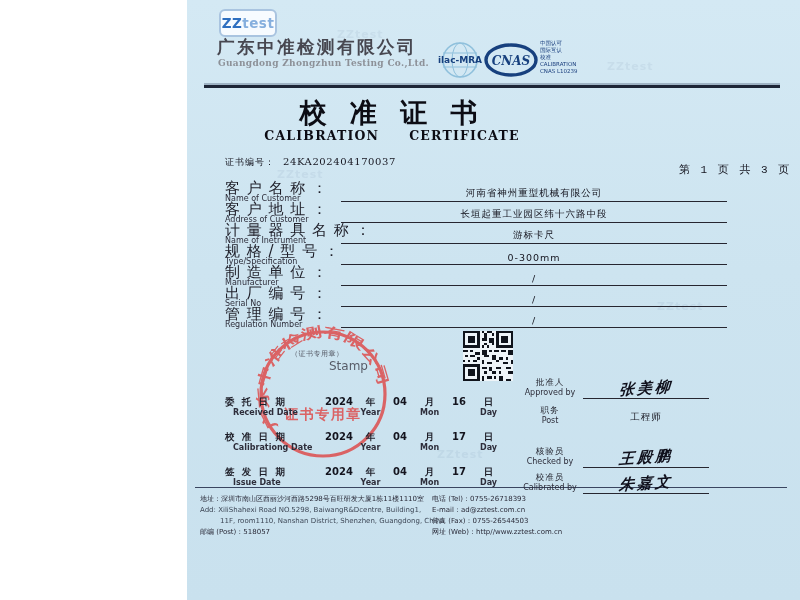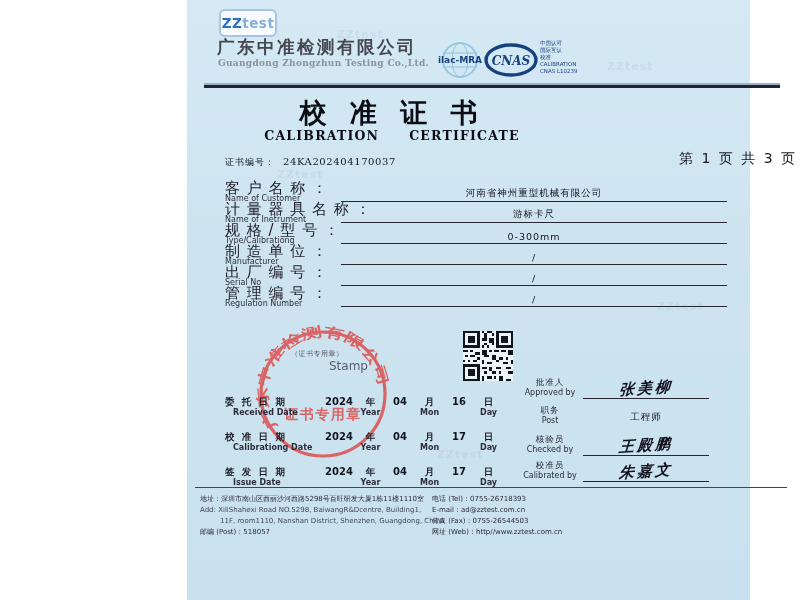--- a/index.html
+++ b/index.html
@@ -3,21 +3,21 @@
 <meta charset="utf-8">
 <style>
   html,body{margin:0;padding:0;}
   body{
     width:800px;height:600px;position:relative;overflow:hidden;
     background:#ffffff;
     font-family:"DejaVu Sans",sans-serif;
     -webkit-font-smoothing:antialiased;
   }
   .page{
-    position:absolute;left:187px;top:0;width:563px;height:600px;
+    position:absolute;left:187px;top:0;width:613px;height:600px;
     background:linear-gradient(180deg,#d4e9f4 0%,#cde4f0 45%,#c9e1ee 100%);
   }
   .abs{position:absolute;}
   
   .zzbox{left:32px;top:9px;width:54px;height:24px;background:#f7fbff;border:2px solid #a9c4e0;
     border-radius:6px;display:flex;align-items:center;justify-content:center;
     font-size:13.5px;font-weight:bold;letter-spacing:.5px;}
   .zz{color:#2e6fc0;}
   .ztest{color:#86afde;font-weight:600;}
   .comp-cn{left:30px;top:35px;font-size:17.5px;font-weight:bold;color:#474750;letter-spacing:2.5px;white-space:nowrap;}
@@ -29,21 +29,21 @@
   .cnas-lines div{font-size:5.5px;color:#1b3f7e;white-space:nowrap;}
   .hline{left:17px;top:85px;width:576px;height:3px;background:#1d2536;box-shadow:0 -2px 0 #9fb3c4;}
   
   .title{left:55px;top:95px;width:300px;text-align:center;font-size:27px;font-weight:bold;
     color:#0c0c14;letter-spacing:7px;white-space:nowrap;}
   .subtitle{left:55px;top:128px;width:300px;display:flex;justify-content:center;gap:30px;
     font-family:"DejaVu Serif",serif;font-size:12.5px;font-weight:bold;letter-spacing:1.2px;color:#0c0c14;}
   
   .certno{left:38px;top:156px;font-size:9px;color:#15151f;letter-spacing:1px;white-space:nowrap;}
   .certno .num{font-family:"DejaVu Serif",serif;font-size:10px;letter-spacing:.6px;margin-left:8px;}
-  .pages{left:492px;top:150px;font-size:14px;letter-spacing:2px;color:#15151f;white-space:nowrap;}
+  .pages{left:492px;top:162px;font-size:11px;letter-spacing:2px;color:#15151f;white-space:nowrap;font-family:Liberation Mono, monospace;}
   
   .fields{left:38px;top:183px;width:502px;}
   .frow{display:flex;height:21px;}
   .flabel{width:116px;flex:none;}
   .fcn{font-size:15px;color:#1e1e28;letter-spacing:1px;white-space:nowrap;line-height:11px;}
   .fen{font-size:8px;color:#2d2d3a;white-space:nowrap;line-height:9px;}
   .fval{flex:1;height:16px;margin-top:1px;border-bottom:1px solid #262630;
     display:flex;align-items:flex-end;justify-content:center;
     font-size:9.5px;color:#14141e;letter-spacing:1px;padding-bottom:1px;}
   
@@ -65,21 +65,21 @@
   .signers{left:330px;top:377px;width:192px;z-index:6;}
   .srow{display:flex;align-items:flex-start;}
   .slabel{width:66px;flex:none;text-align:center;}
   .sl-cn{font-size:8.5px;color:#1e1e28;letter-spacing:1px;line-height:11px;}
   .sl-en{font-size:8px;color:#2d2d3a;line-height:9px;}
   .ssig{flex:1;height:21px;border-bottom:1px solid #262630;
     display:flex;align-items:flex-end;justify-content:center;}
   .sig-hand{font-family:"DejaVu Serif",serif;font-style:italic;font-weight:bold;font-size:15px;
     letter-spacing:3px;color:#10101c;transform:rotate(-4deg) skewX(-8deg);white-space:nowrap;}
   .sig-print{font-size:9.5px;color:#14141e;letter-spacing:1px;padding-bottom:2px;}
-  .mb6{margin-bottom:6px;} .mb12{margin-bottom:8px;} .mb14{margin-bottom:4px;}
+  .mb6{margin-bottom:6px;} .mb12{margin-bottom:20px;} .mb14{margin-bottom:4px;}
   
   .sep{left:8px;top:487px;width:592px;height:1px;background:#3a4560;}
   .footer-left{left:13px;top:494px;}
   .footer-right{left:245px;top:494px;}
   .fl{font-size:7px;line-height:11px;color:#2a2a38;white-space:nowrap;}
   .fl.en{color:#3d4756;}
   .indent{padding-left:20px;}
   
   .wm{position:absolute;font-size:11px;font-weight:bold;color:rgba(50,90,130,.07);letter-spacing:1px;}
 </style>
@@ -139,29 +139,36 @@
   <div class="abs fields">
     <div class="frow">
       <div class="flabel">
           <div class="fcn">客 户 名 称 ：</div>
           <div class="fen">Name of Customer</div>
         </div>
       <div class="fval">河南省神州重型机械有限公司</div>
     </div>
     <div class="frow">
       <div class="flabel">
+          <div class="fcn">客 户 地 址 ：</div>
+          <div class="fen">Address of Customer</div>
+        </div>
+      <div class="fval">长垣起重工业园区纬十六路中段</div>
+    </div>
+    <div class="frow">
+      <div class="flabel">
           <div class="fcn">计 量 器 具 名 称 ：</div>
           <div class="fen">Name of Inetrument</div>
         </div>
       <div class="fval">游标卡尺</div>
     </div>
     <div class="frow">
       <div class="flabel">
           <div class="fcn">规 格 / 型 号 ：</div>
-          <div class="fen">Type/Calibrationg</div>
+          <div class="fen">Type/Specification</div>
         </div>
       <div class="fval">0-300mm</div>
     </div>
     <div class="frow">
       <div class="flabel">
           <div class="fcn">制 造 单 位 ：</div>
           <div class="fen">Manufacturer</div>
         </div>
       <div class="fval">/</div>
     </div>

